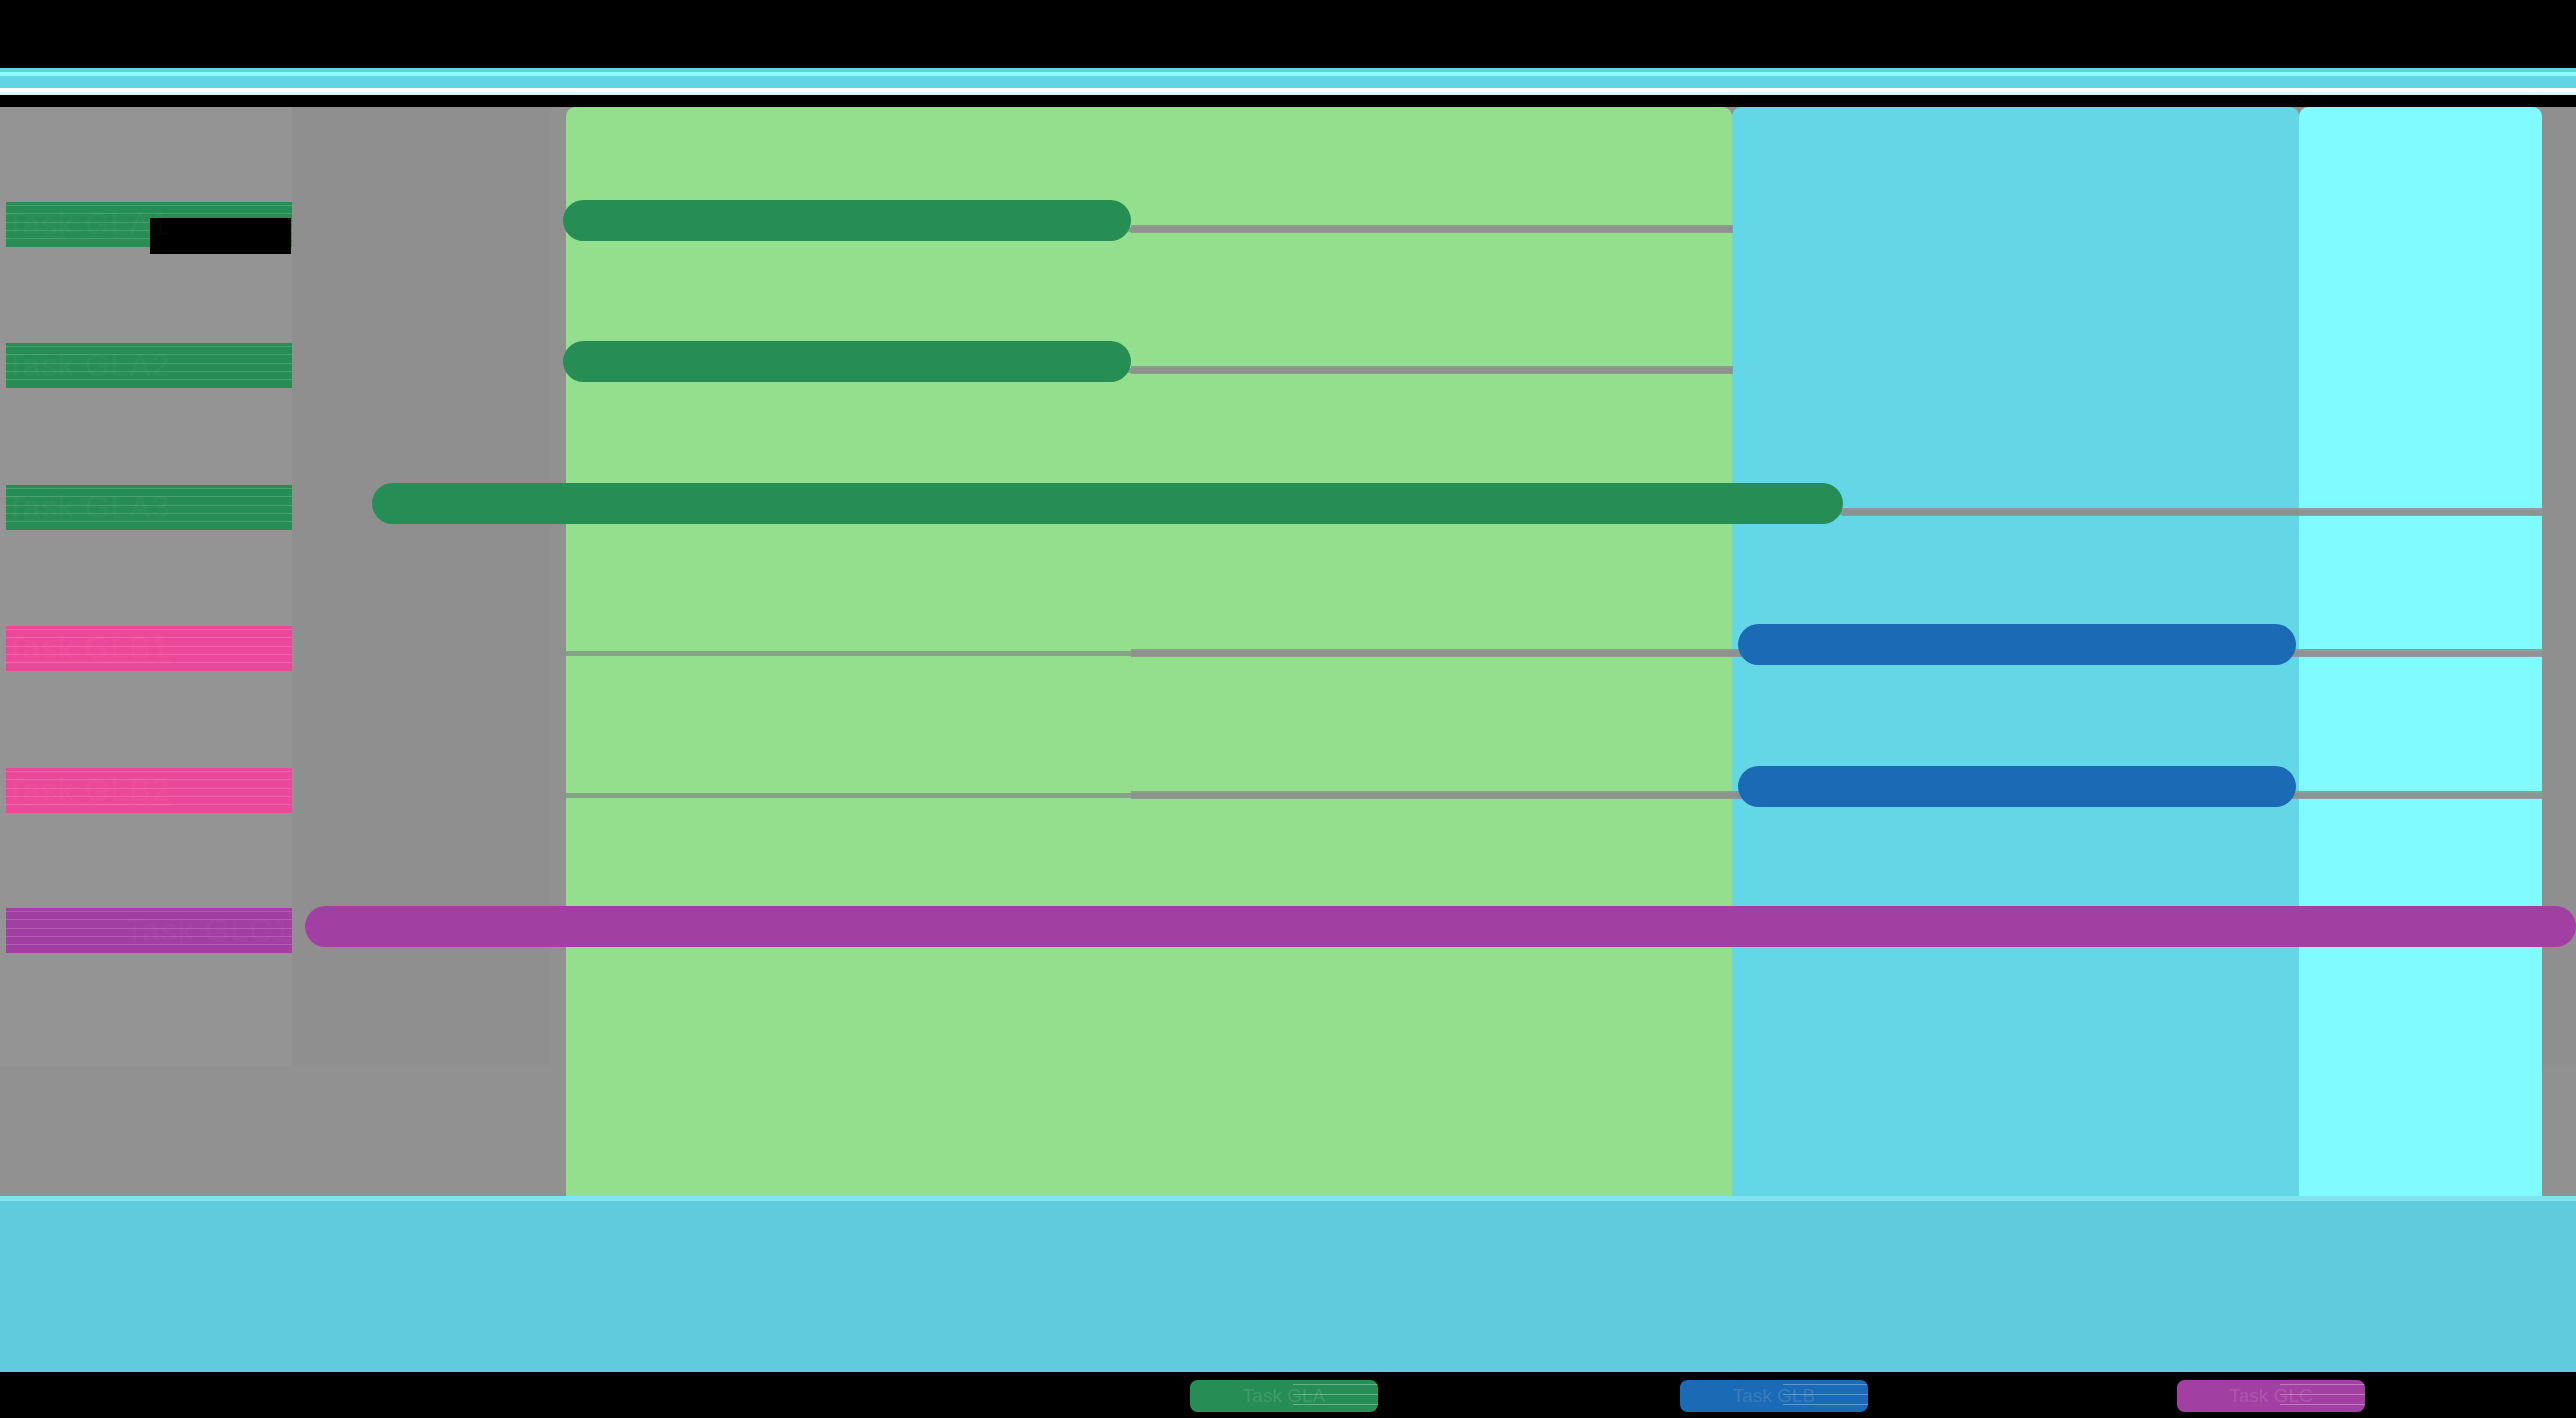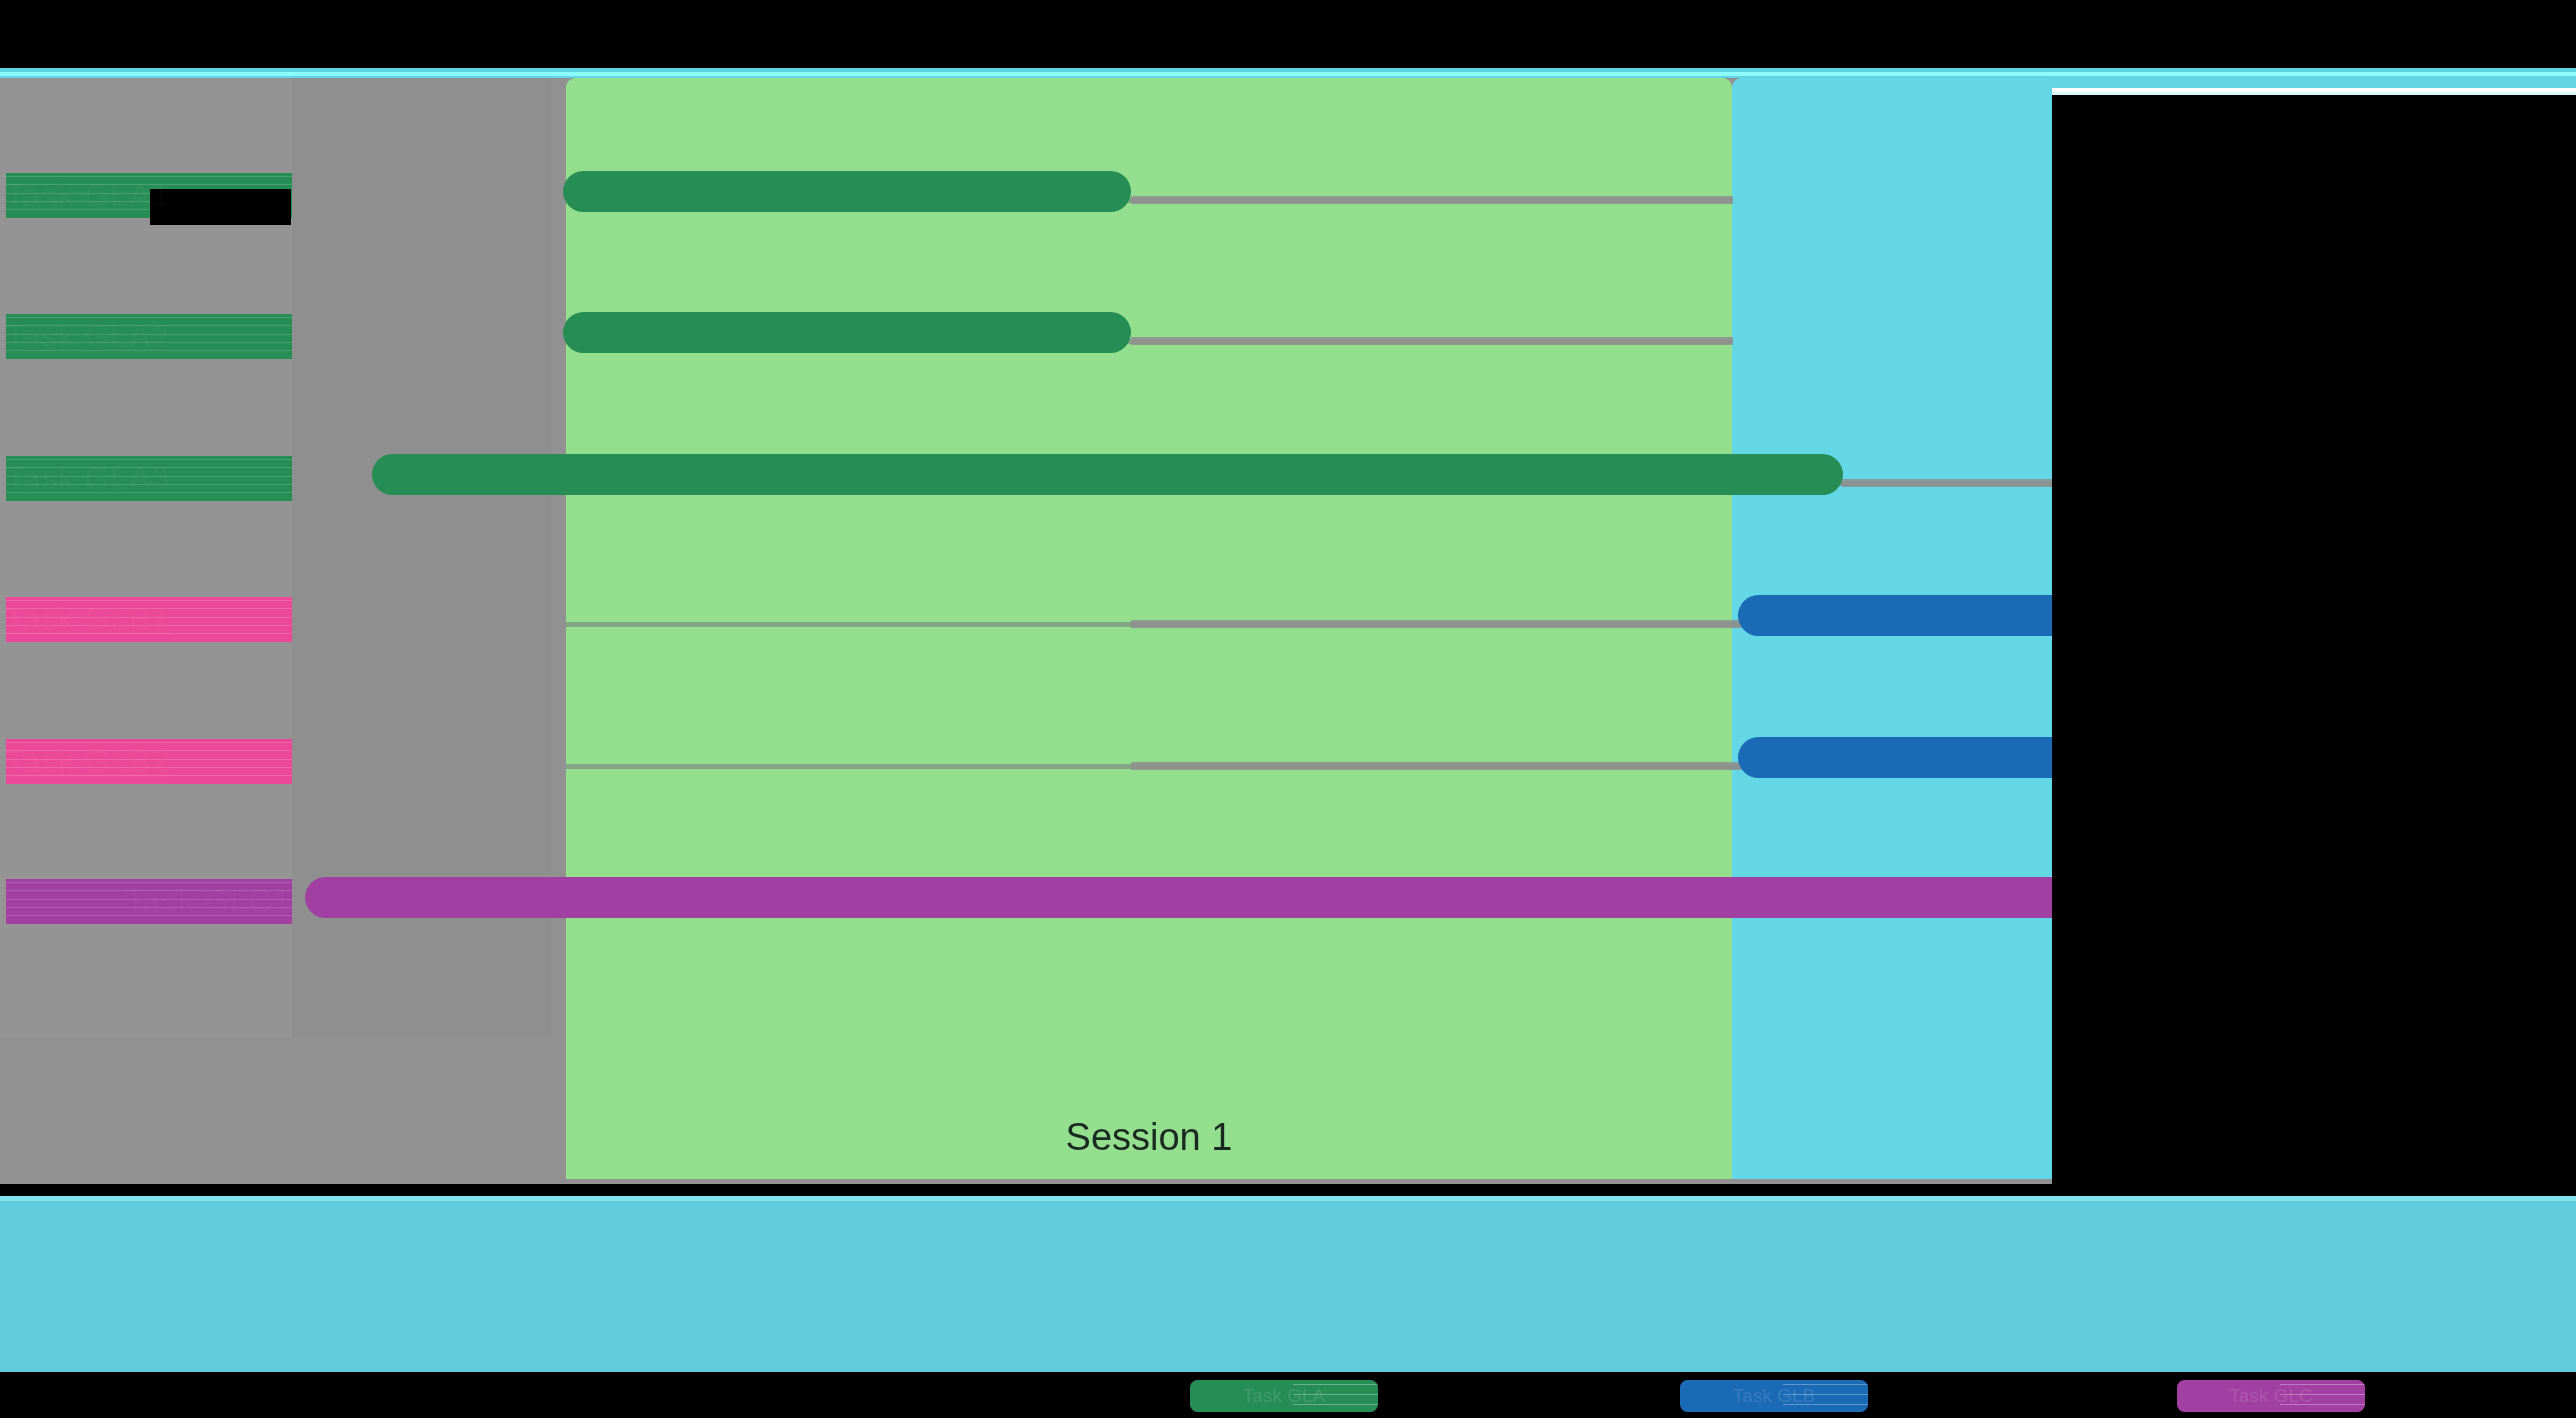--- a/index.html
+++ b/index.html
@@ -28,22 +28,22 @@
   .rail-a { top: 68px;  height: 4.7px;  background: #5fd4e2; }
   .rail-b { top: 72px;  height: 3.8px;  background: #8dfcff; }
   .rail-c { top: 76px;  height: 12.2px; background: #63d4e3; }
   .rail-d { top: 88px;  height: 3.8px;  background: #ffffff; }
   .rail-e { top: 92px;  height: 2.8px;  background: #d8f6f9; }
 
   
   #plot {
     position: absolute;
     left: 0;
-    top: 78px;
-    width: 2052px;
+    top: 107px;
+    width: 2576px;
     height: 1106px;
     background: #919191;
     overflow: hidden;
   }
 
   
   .gutter-a {
     position: absolute; left: 0; top: 0;
     width: 292px; height: 959px;
     background: #949494;
@@ -296,21 +296,20 @@
           <div class="label-chip blue"><span class="glitch-txt">Task GLB2</span></div>
         </div>
         <div class="row" style="top: 786px; text-align: right;">
           <div class="gridline thin" style="left: 566px; width: 1976px;"></div>
           <div class="gridline" style="left: 305px; width: 2271px;"></div>
           <div class="task-bar magenta" style="left: 305px; width: 2271px;"></div>
           <div class="label-chip magenta"><span class="glitch-txt">Task GLC1</span></div>
         </div>
       </div>
 
-    <div class="band-label band-label-s1">Session 1</div>
 
     <div id="header-redaction"></div>
   </div>
 
   <div id="footband-hi"></div>
   <div id="footband"></div>
 
   <div id="legend">
     <div class="legend-item" id="legend-green">
       <div class="legend-swatch green">

